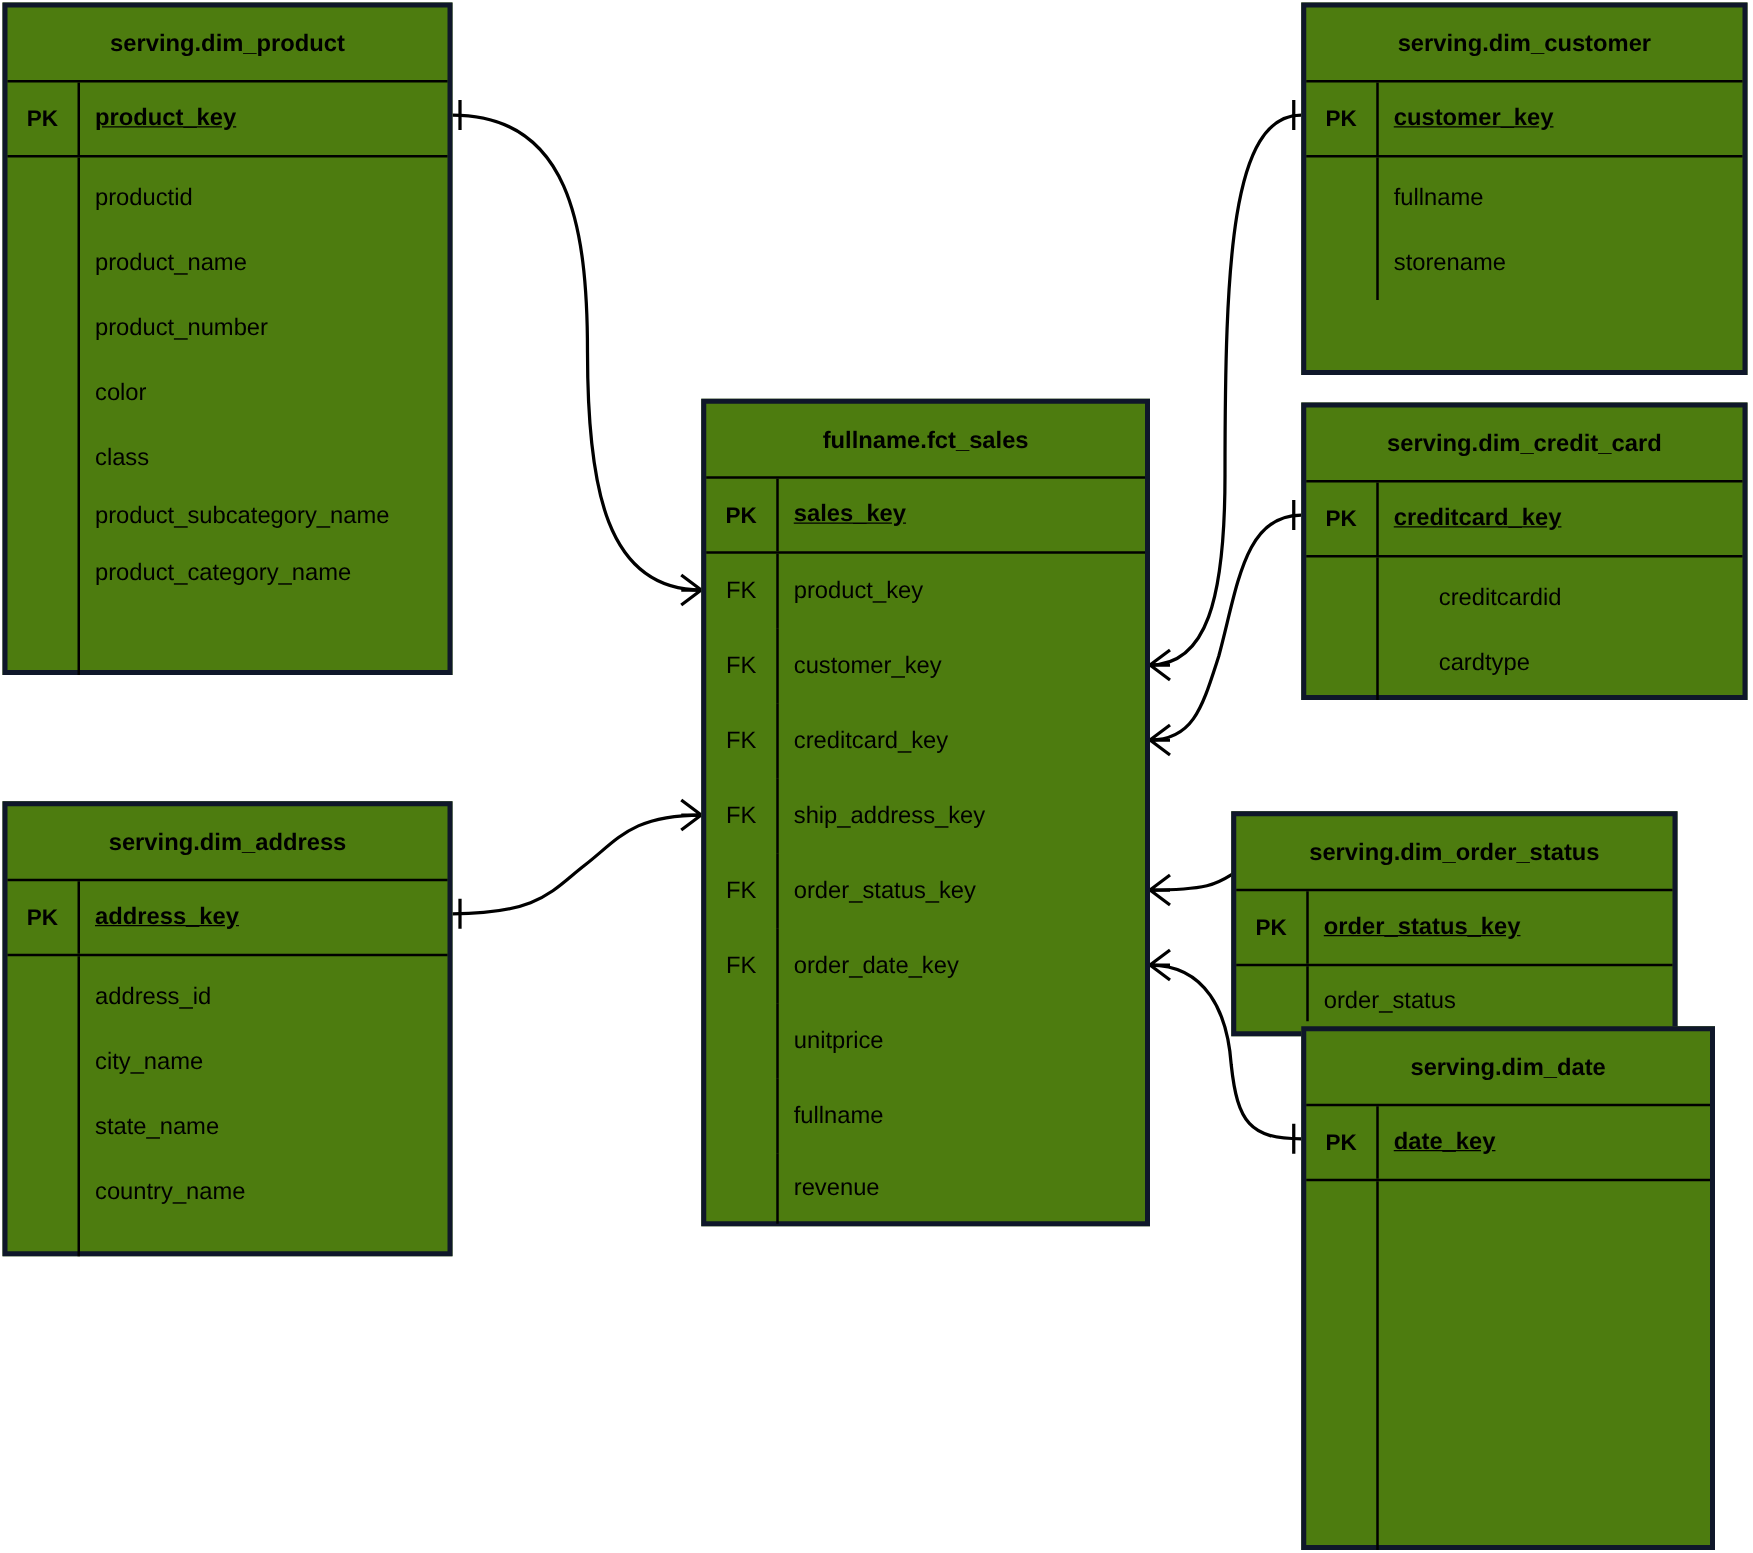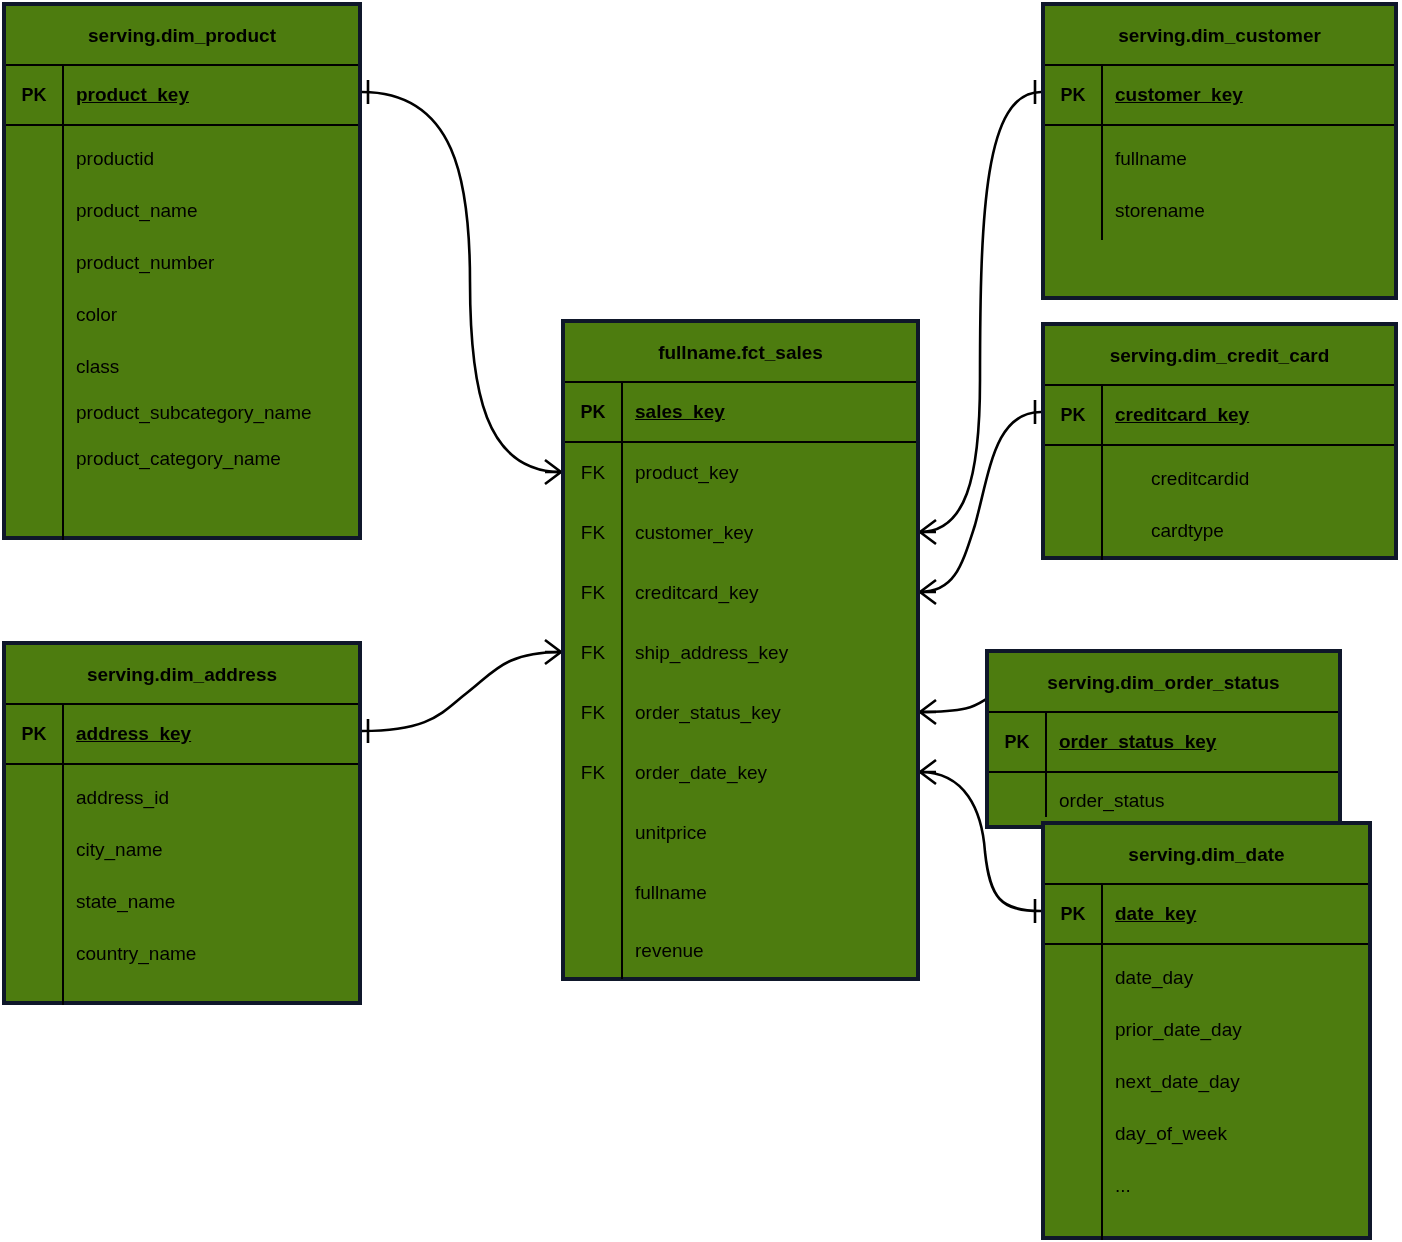--- a/index.html
+++ b/index.html
@@ -268,23 +268,16 @@
   </div>
 
   <div class="entity" style="left:1041px;top:821px;width:331px;height:419px;">
     <div class="ent-title">serving.dim_date</div>
     <div class="pk-row">
       <div class="keycol">PK</div>
       <div class="pk-name">date_key</div>
     </div>
     <div class="attrs" style="height:295px;">
       <div class="keycol-blank"></div>
-      <div class="attr-list">
-        <div class="attr">date_day</div>
-        <div class="attr">prior_date_day</div>
-        <div class="attr">next_date_day</div>
-        <div class="attr">day_of_week</div>
-        <div class="attr">...</div>
-      </div>
     </div>
   </div>
 
 </div>
 
 </body></html>

